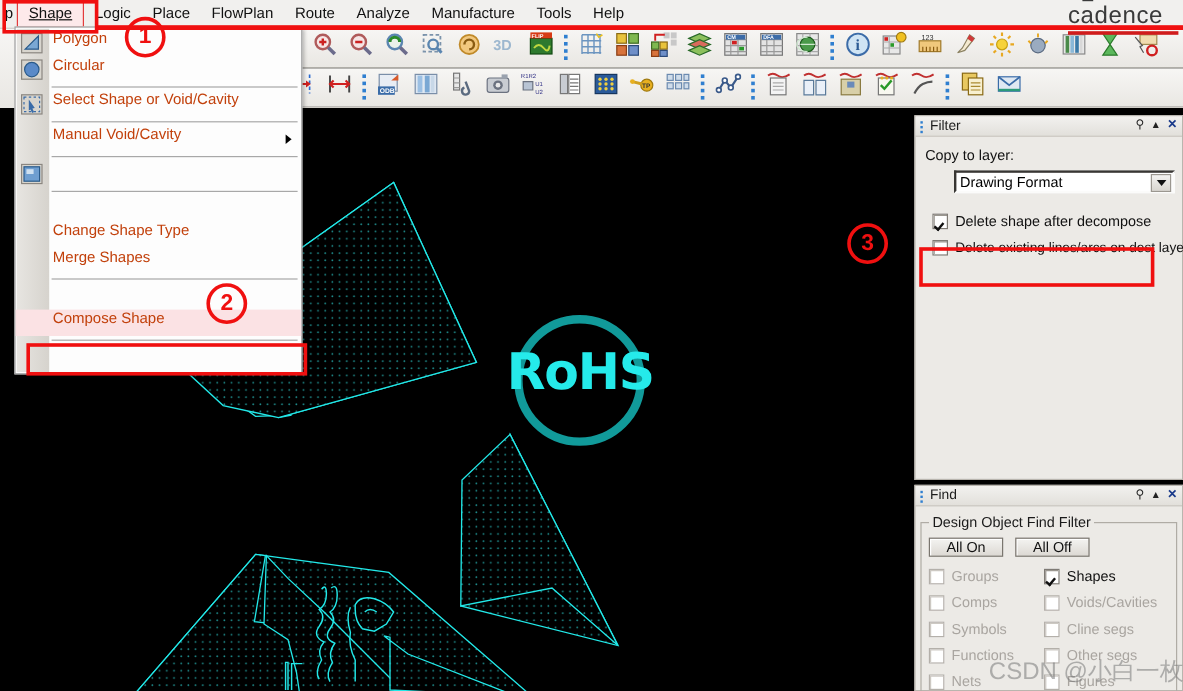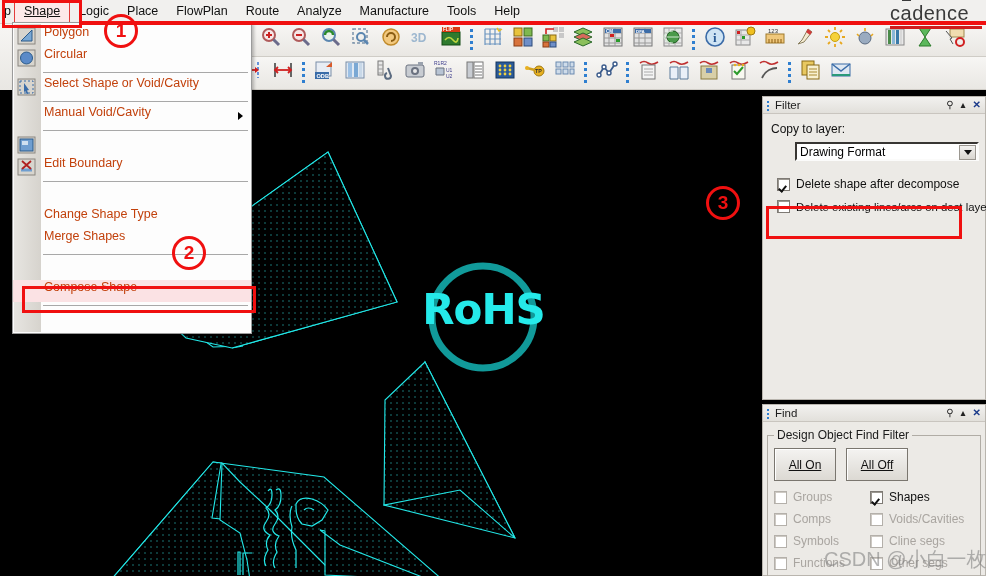--- a/index.html
+++ b/index.html
@@ -235,26 +235,26 @@
   
   .fieldset {
     border: 1px solid #b0aca5; margin: 6px 4px 0 4px; padding: 6px 6px 4px 6px;
     position: relative;
   }
   .fieldset > legend {
     font-size: 12px; color: #1a1a1a; padding: 0 3px;
   }
   .btnrow { display: flex; gap: 10px; margin-bottom: 4px; }
   .pbtn {
-    min-width: 62px; height: 33px;
+    min-width: 62px; height: 16px;
     background: linear-gradient(#f4f3f1,#dcd9d3);
     border: 1px solid #7a766f;
     box-shadow: inset 1px 1px 0 #ffffff;
     font-size: 12px; color: #111;
-    display: flex; align-items: center; justify-content: center; text-decoration: underline;
+    display: flex; align-items: center; justify-content: center;
   }
   .grid2 { display: grid; grid-template-columns: 96px 1fr; row-gap: 3px; }
 
   .watermark {
     position: absolute; z-index: 90;
     font-size: 20px; color: rgba(120,120,120,.55);
     white-space: nowrap;
     font-family: "Liberation Sans", sans-serif;
   }
 </style>
@@ -830,30 +830,20 @@
     <div class="dd-item">
       <span class="dd-ico">
         <svg width="19" height="18" viewBox="0 0 19 18">
             <rect x="1" y="1" width="17" height="16" fill="#d8d5ce" stroke="#8a8680"></rect>
             <rect x="3" y="3" width="13" height="12" fill="#6f9ed0" stroke="#2a5a8a"></rect>
             <rect x="5" y="5" width="6" height="4" fill="#cfe0f0"></rect>
           </svg>
       </span>
       <span></span>
     </div>
-    <div class="dd-item">
-      <span class="dd-ico">
-        <svg width="19" height="18" viewBox="0 0 19 18">
-            <rect x="1" y="1" width="17" height="16" fill="#d8d5ce" stroke="#8a8680"></rect>
-            <path d="M4 12h11" stroke="#6f9ed0" stroke-width="3"></path>
-            <path d="M5 3l9 8M14 3L5 11" stroke="#b02020" stroke-width="1.8"></path>
-          </svg>
-      </span>
-      <span>Edit Boundary</span>
-    </div>
 
     <div class="dd-sep"></div>
 
     <div class="dd-item">
       <span></span>
     </div>
     <div class="dd-item">
       <span>Change Shape Type</span>
     </div>
     <div class="dd-item">

